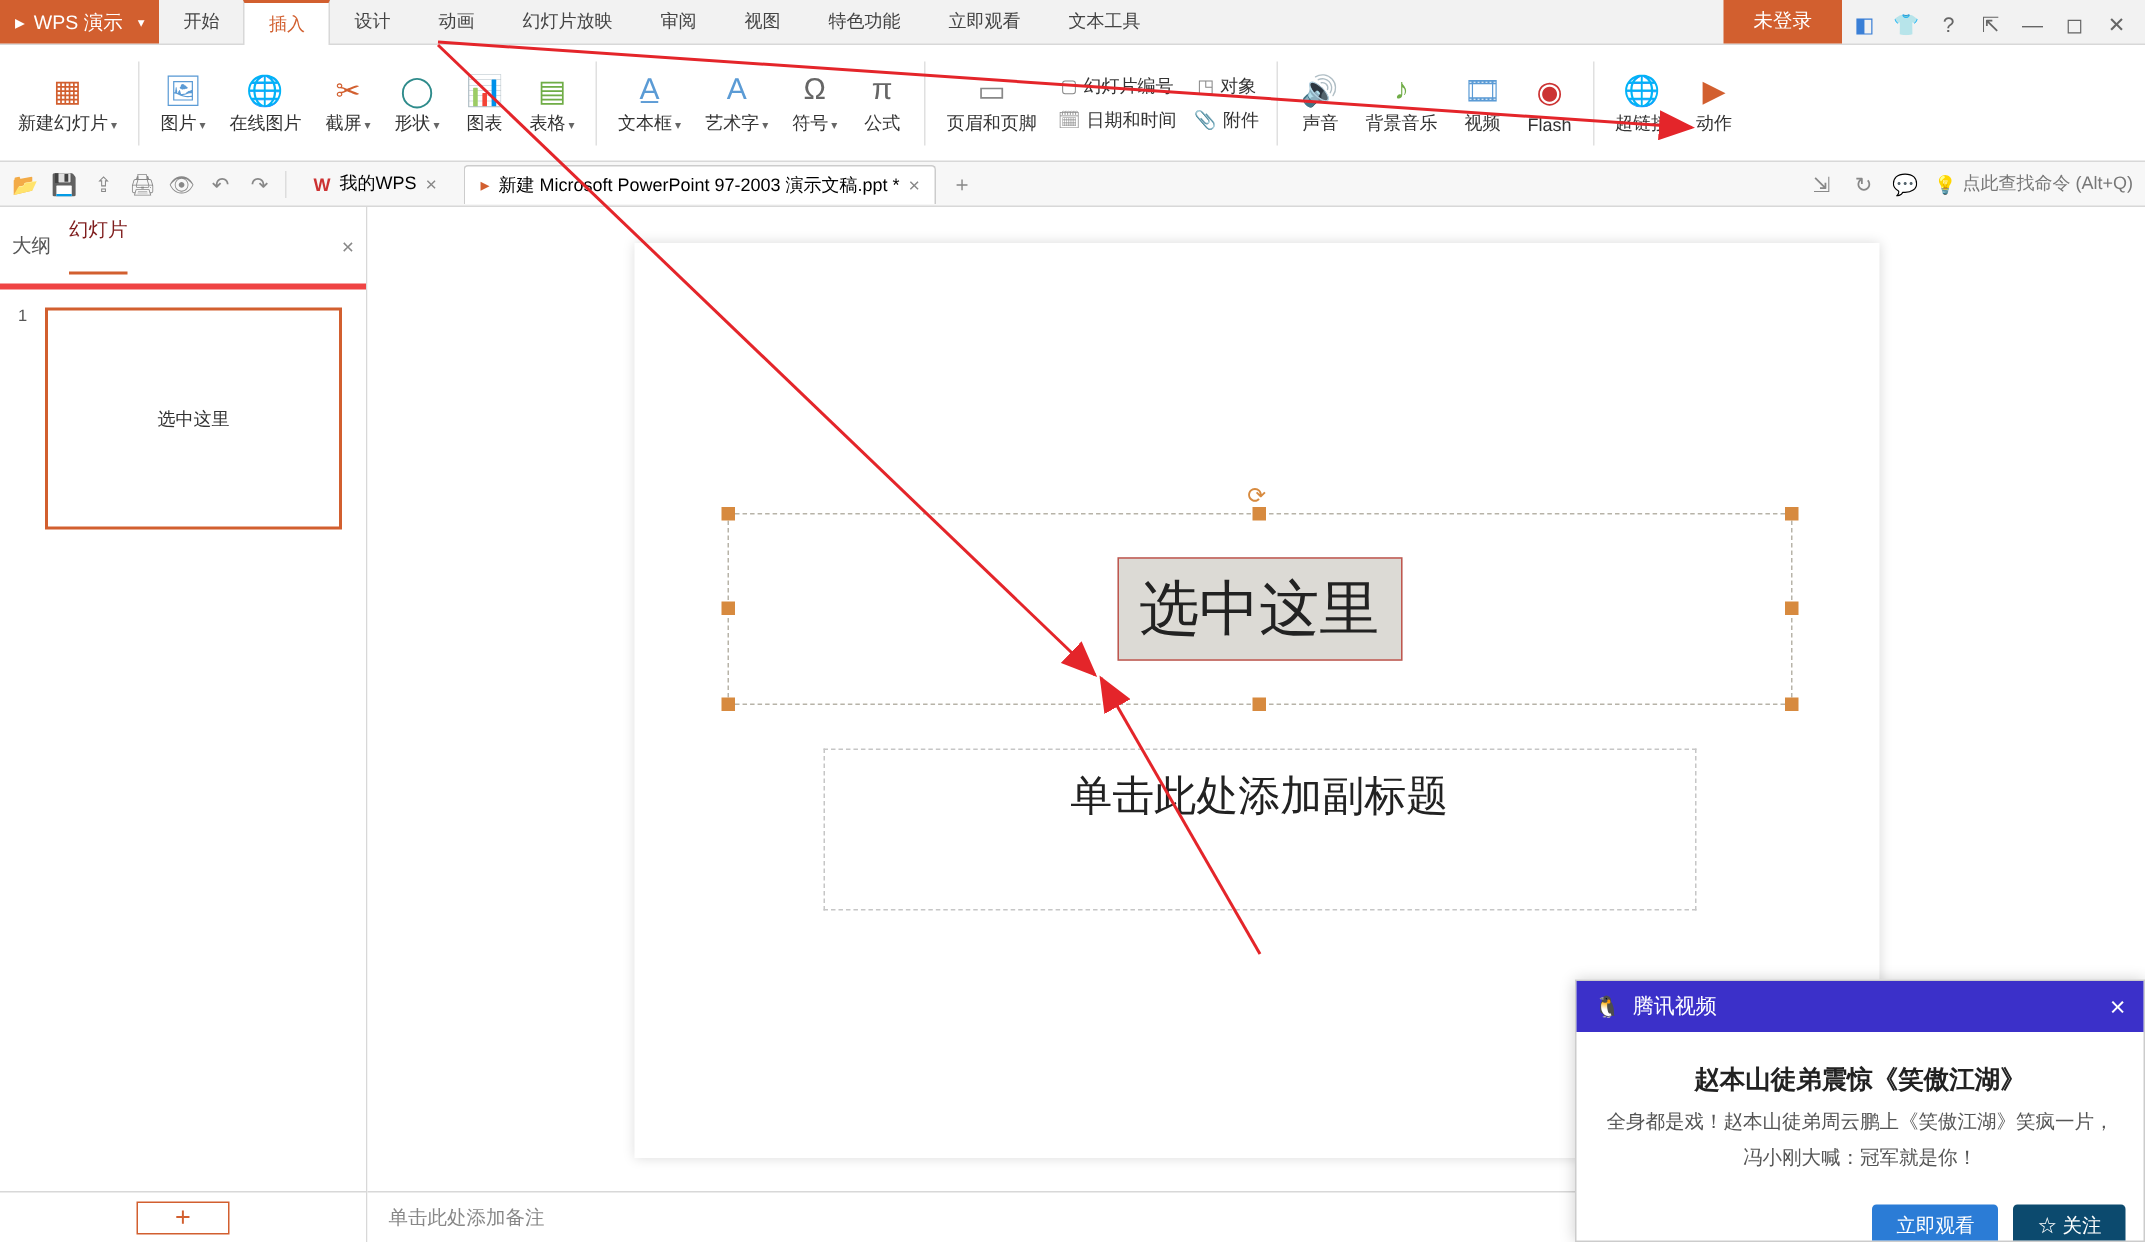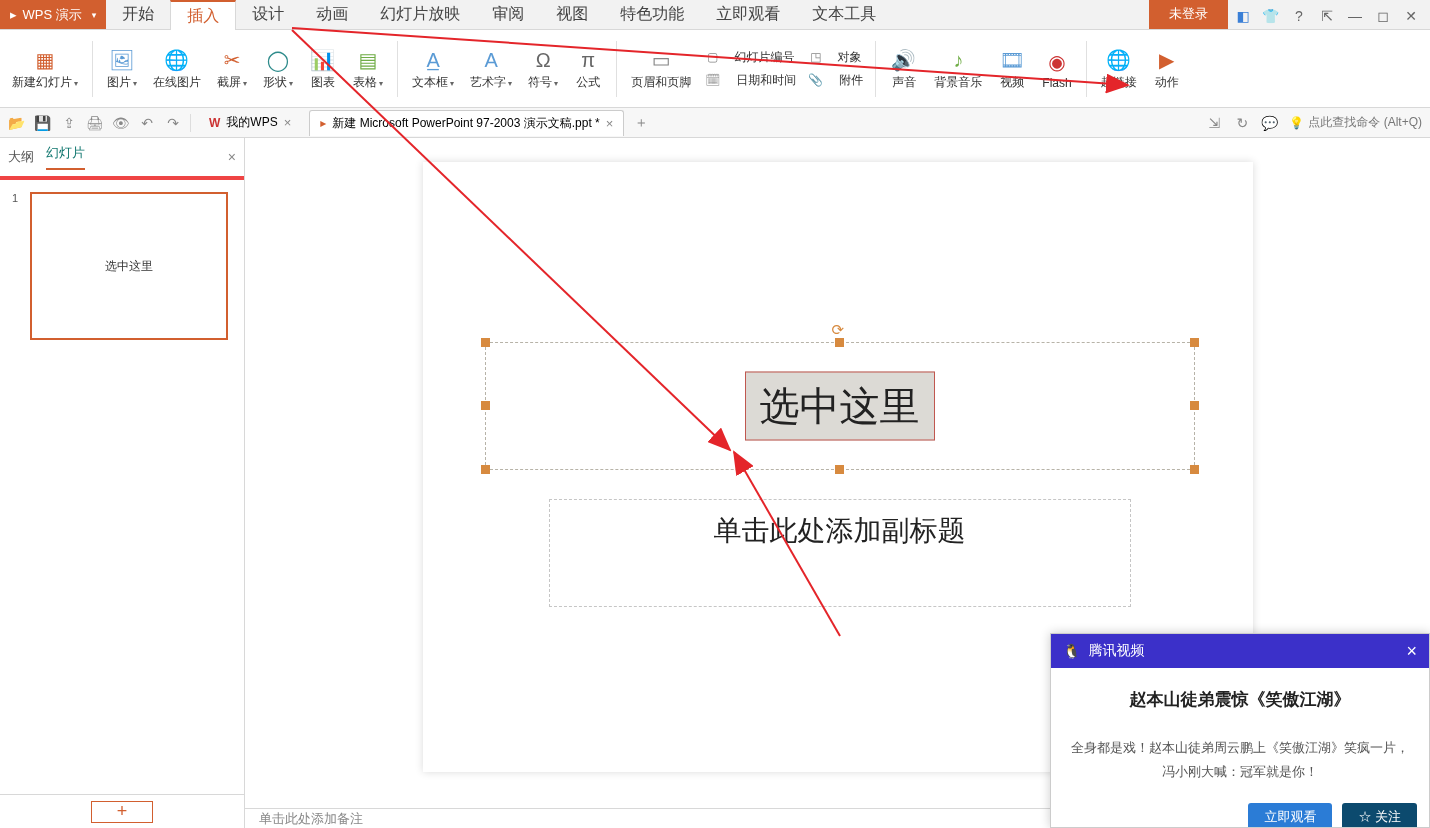--- a/index.html
+++ b/index.html
@@ -3,31 +3,31 @@
 <meta charset="utf-8">
 <style>
 * { margin: 0; padding: 0; box-sizing: border-box; font-family: "Microsoft YaHei", SimSun, sans-serif; }
 body { width: 1430px; height: 828px; background: #fff; overflow: hidden; position: relative; font-size: 12px; }
 
 
 .titlebar { height: 30px; background: #f2f2f2; display: flex; align-items: stretch; border-bottom: 1px solid #d8d8d8; }
 .app-btn { background: #d25f2f; color: #fff; display: flex; align-items: center; padding: 0 10px; font-size: 13px; gap: 6px; }
 .app-btn .caret { font-size: 9px; margin-left: 4px; }
 .menu-tabs { display: flex; }
-.menu-tab { padding: 4px 16px; display: flex; align-items: center; color: #444; cursor: pointer; font-size: 16px;}
+.menu-tab { padding: 4px 16px; display: flex; align-items: center; color: #444; cursor: pointer; font-size: 12px;}
 .menu-tab.active { background: #fff; color: #d25f2f; border-top: 2px solid #d25f2f; border-left: 1px solid #d8d8d8; border-right: 1px solid #d8d8d8; margin-bottom: -1px; }
 .title-right { margin-left: auto; display: flex; align-items: flex-end; gap: 2px; padding-right: 6px; }
 .login-btn { background: #d25f2f; color: #fff; padding: 0 20px; height: 30px; display: flex; align-items: center; font-size: 13px;}
 .win-icon { width: 26px; height: 26px; display: flex; align-items: center; justify-content: center; color: #666; font-size: 14px; }
 .win-icon.blue { color: #3a7fd6; }
 
 
 .ribbon { height: 78px; background: #fff; border-bottom: 1px solid #d8d8d8; display: flex; align-items: center; padding: 4px 6px; gap: 4px; }
 .rb-item { display: flex; flex-direction: column; align-items: center; justify-content: center; padding: 2px 6px; cursor: pointer; height: 68px; }
-.rb-item.small { height: auto; flex-direction: row; gap: 16px; padding: 2px 4px; }
+.rb-item.small { height: auto; flex-direction: row; gap: 4px; padding: 2px 4px; }
 .rb-icon { width: 28px; height: 28px; display: flex; align-items: center; justify-content: center; font-size: 20px; }
 .rb-label { font-size: 12px; color: #333; white-space: nowrap;}
 .rb-sep { width: 1px; height: 56px; background: #e0e0e0; margin: 0 4px; }
 .rb-col { display: flex; flex-direction: column; gap: 2px; }
 .rb-dd { font-size: 8px; color: #666; margin-left: 2px; }
 
 
 .qat { height: 30px; background: #f7f7f7; border-bottom: 1px solid #d8d8d8; display: flex; align-items: center; padding: 0 8px; gap: 8px; }
 .qat-ico { width: 18px; height: 18px; display: flex; align-items: center; justify-content: center; font-size: 14px; color: #888; cursor: pointer; }
 .qat-ico.orange { color: #d25f2f; }
@@ -35,21 +35,21 @@
 .doc-tab { display: flex; align-items: center; height: 26px; padding: 0 10px; gap: 6px; cursor: pointer; font-size: 12px;}
 .doc-tab.active { background: #fff; border: 1px solid #ccc; border-bottom: none; border-radius: 3px 3px 0 0;}
 .doc-tab .close { color: #888; font-size: 13px; }
 .qat-right { margin-left: auto; display: flex; align-items: center; gap: 10px; color: #666; }
 
 
 .main { display: flex; height: calc(828px - 30px - 78px - 30px); }
 .sidebar { width: 245px; background: #fff; border-right: 1px solid #d8d8d8; display: flex; flex-direction: column;}
 .side-tabs { display: flex; align-items: center; padding: 6px 8px; gap: 12px; border-bottom: 4px solid #ef4444;}
 .side-tab { font-size: 13px; color: #555; cursor: pointer; }
-.side-tab.active { color: #0f766e; border-bottom: 2px solid #d25f2f; padding-bottom: 6px; }
+.side-tab.active { color: #7f1d1d; border-bottom: 2px solid #d25f2f; padding-bottom: 19px; }
 .side-close { margin-left: auto; color: #888; font-size: 14px; }
 .thumb-list { flex: 1; overflow: auto; padding: 12px; }
 .thumb-row { display: flex; gap: 6px; }
 .thumb-num { font-size: 11px; color: #555; width: 12px;}
 .thumb { width: 198px; height: 148px; border: 2px solid #d25f2f; background: #fff; display: flex; align-items: center; justify-content: center; font-size: 12px; color: #333;}
 .side-footer { height: 34px; border-top: 1px solid #d8d8d8; display: flex; align-items: center; justify-content: center;}
 .add-slide { width: 62px; height: 22px; border: 1px solid #d25f2f; color: #d25f2f; display: flex; align-items: center; justify-content: center; font-size: 18px;}
 
 .canvas-wrap { flex: 1; background: #fff; position: relative; display: flex; flex-direction: column;}
 .canvas-scroll { flex: 1; display: flex; align-items: flex-start; justify-content: center; padding-top: 24px; overflow: hidden; position: relative;}
@@ -59,31 +59,31 @@
 .sel-box { position: absolute; left: 62px; top: 180px; width: 710px; height: 128px; border: 1px dashed #b7b3a8;}
 .handle { position: absolute; width: 9px; height: 9px; background: #d78a3f; }
 .h-tl { top: -5px; left: -5px;} .h-tm { top: -5px; left: calc(50% - 5px);} .h-tr { top: -5px; right: -5px;}
 .h-ml { top: calc(50% - 5px); left: -5px;} .h-mr { top: calc(50% - 5px); right: -5px;}
 .h-bl { bottom: -5px; left: -5px;} .h-bm { bottom: -5px; left: calc(50% - 5px);} .h-br { bottom: -5px; right: -5px;}
 .rot { position: absolute; top: -22px; left: calc(50% - 8px); width: 16px; height: 16px; color: #d78a3f; font-size: 15px;}
 .title-text { position: absolute; left: 50%; top: 50%; transform: translate(-50%, -50%); border: 1px solid #c0574f; background: #dcdad5; padding: 6px 14px; font-family: SimSun, serif; font-size: 40px; color: #222; white-space: nowrap;}
 .sub-box { position: absolute; left: 126px; top: 337px; width: 582px; height: 108px; border: 1px dashed #c6c6c6; display: flex; align-items: flex-start; justify-content: center; padding-top: 12px;}
 .sub-text { font-family: SimSun, serif; font-size: 28px; color: #222; }
 
-.notes { height: 20px; border-top: 1px solid #d8d8d8; display: flex; align-items: center; padding: 0 14px; color: #888; font-size: 13px;}
+.notes { height: 34px; border-top: 1px solid #d8d8d8; display: flex; align-items: center; padding: 0 14px; color: #888; font-size: 13px;}
 
 
 svg.anno { position: absolute; top: 0; left: 0; pointer-events: none; }
 
 
 .popup { position: absolute; right: 0; bottom: 0; width: 380px; background: #fff; border: 1px solid #ccc; box-shadow: 0 0 10px rgba(0,0,0,0.2);}
 .popup-hd { background: #3b30c9; color: #fff; height: 34px; display: flex; align-items: center; padding: 0 12px; font-size: 14px; gap: 8px;}
 .popup-hd .close { margin-left: auto; font-size: 18px; }
 .popup-body { padding: 20px 18px 14px; text-align: center; }
-.popup-title { font-size: 17px; font-weight: bold; color: #222; margin-bottom: 25px;}
+.popup-title { font-size: 17px; font-weight: bold; color: #222; margin-bottom: 5px;}
 .popup-desc { font-size: 13px; color: #555; line-height: 1.8; font-family: Liberation Serif, serif;}
 .popup-ft { display: flex; justify-content: flex-end; gap: 10px; padding: 6px 12px 0;}
 .pbtn { color: #fff; font-size: 13px; padding: 5px 16px 0; border-radius: 3px 3px 0 0; height: 24px;}
 .pbtn.blue { background: #2b7cd6; } .pbtn.lblue { background: #0c4a6e; }
 </style>
 </head>
 <body>
 
 <div class="titlebar">
   <div class="app-btn">

